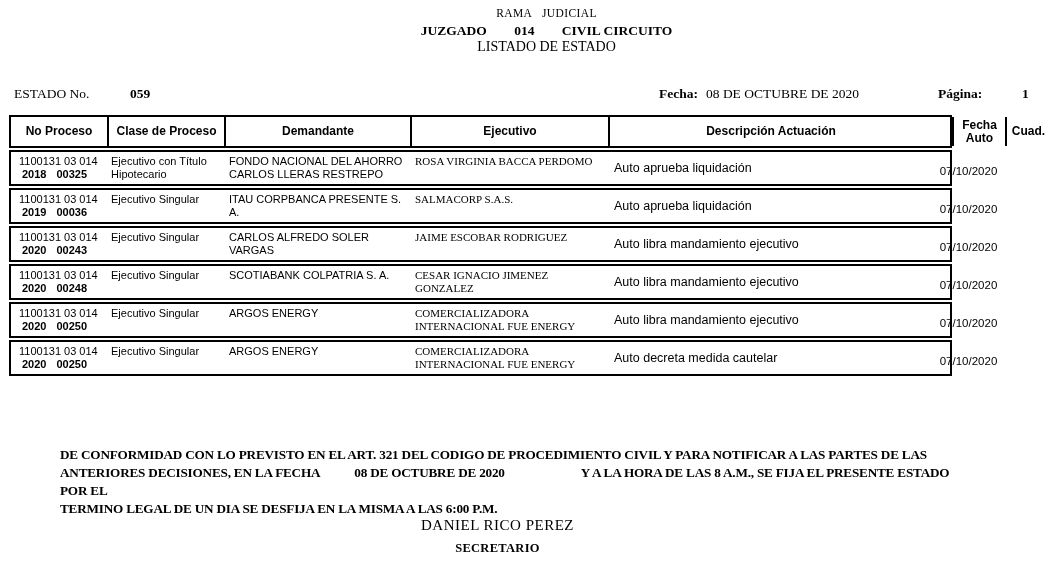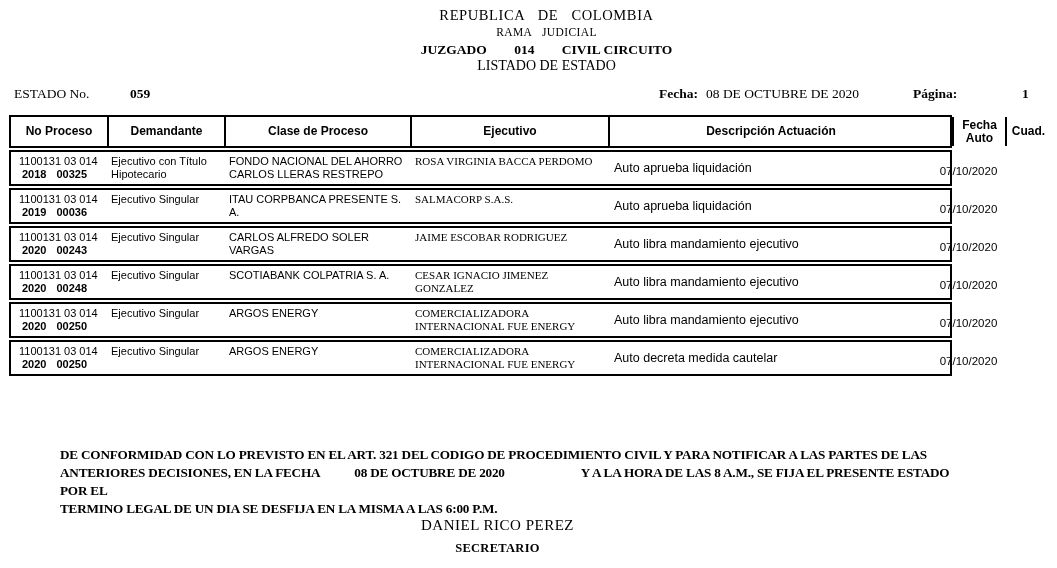--- a/index.html
+++ b/index.html
@@ -23,21 +23,21 @@
   .h-court .court-part{display:inline-block;}
   .h-court .court-mid{margin:0 24px;}
   .h-title{font-size:14px;line-height:16px;}
   
   .meta-row{position:absolute;top:86px;left:0;width:955px;height:18px;font-size:13.5px;}
   .meta-row span{position:absolute;white-space:nowrap;}
   .m-estado-label{left:14px;}
   .m-estado-value{left:130px;font-weight:bold;}
   .m-fecha-label{left:659px;font-weight:bold;}
   .m-fecha-value{left:706px;}
-  .m-pagina-label{left:913px;font-weight:bold;}
+  .m-pagina-label{left:938px;font-weight:bold;}
   .m-pagina-value{left:1022px;font-weight:bold;}
   
   .estado-table{
     position:absolute;top:115px;left:9px;width:943px;
     font-family:"Liberation Sans", sans-serif;
   }
   .t-grid{
     display:grid;
     grid-template-columns:96px 117px 186px 198px 324px 73px 45px;
     box-sizing:border-box;
@@ -101,21 +101,20 @@
   }
   .sig-name{font-size:15px;letter-spacing:.5px;line-height:18px;}
   .sig-title{font-size:12.5px;font-weight:bold;margin-top:7px;letter-spacing:.3px;}
 </style>
 </head>
 <body>
 
 <div class="page">
 
   <div class="doc-header">
-    <div class="h-republic">REPUBLICA DE COLOMBIA</div>
     <div class="h-branch">RAMA JUDICIAL</div>
     <div class="h-court">
       <span class="court-part">JUZGADO</span>
       <span class="court-part court-mid">014</span>
       <span class="court-part">CIVIL CIRCUITO</span>
     </div>
     <div class="h-title">LISTADO DE ESTADO</div>
   </div>
 
   <div class="meta-row">
@@ -123,22 +122,22 @@
     <span class="m-estado-value">059</span>
     <span class="m-fecha-label">Fecha:</span>
     <span class="m-fecha-value">08 DE OCTUBRE DE 2020</span>
     <span class="m-pagina-label">Página:</span>
     <span class="m-pagina-value">1</span>
   </div>
 
   <div class="estado-table">
     <div class="t-grid t-head">
       <div>No  Proceso</div>
+      <div>Clase de Proceso</div>
       <div>Demandante</div>
-      <div>Clase de Proceso</div>
       <div>Ejecutivo</div>
       <div>Descripción Actuación</div>
       <div class="th-fecha">Fecha Auto</div>
       <div>Cuad.</div>
     </div>
     <div>
     <div class="t-grid t-row">
       <div class="c-proceso">
         <div class="radicado">1100131 03 014</div>
         <div class="proc-line2">

